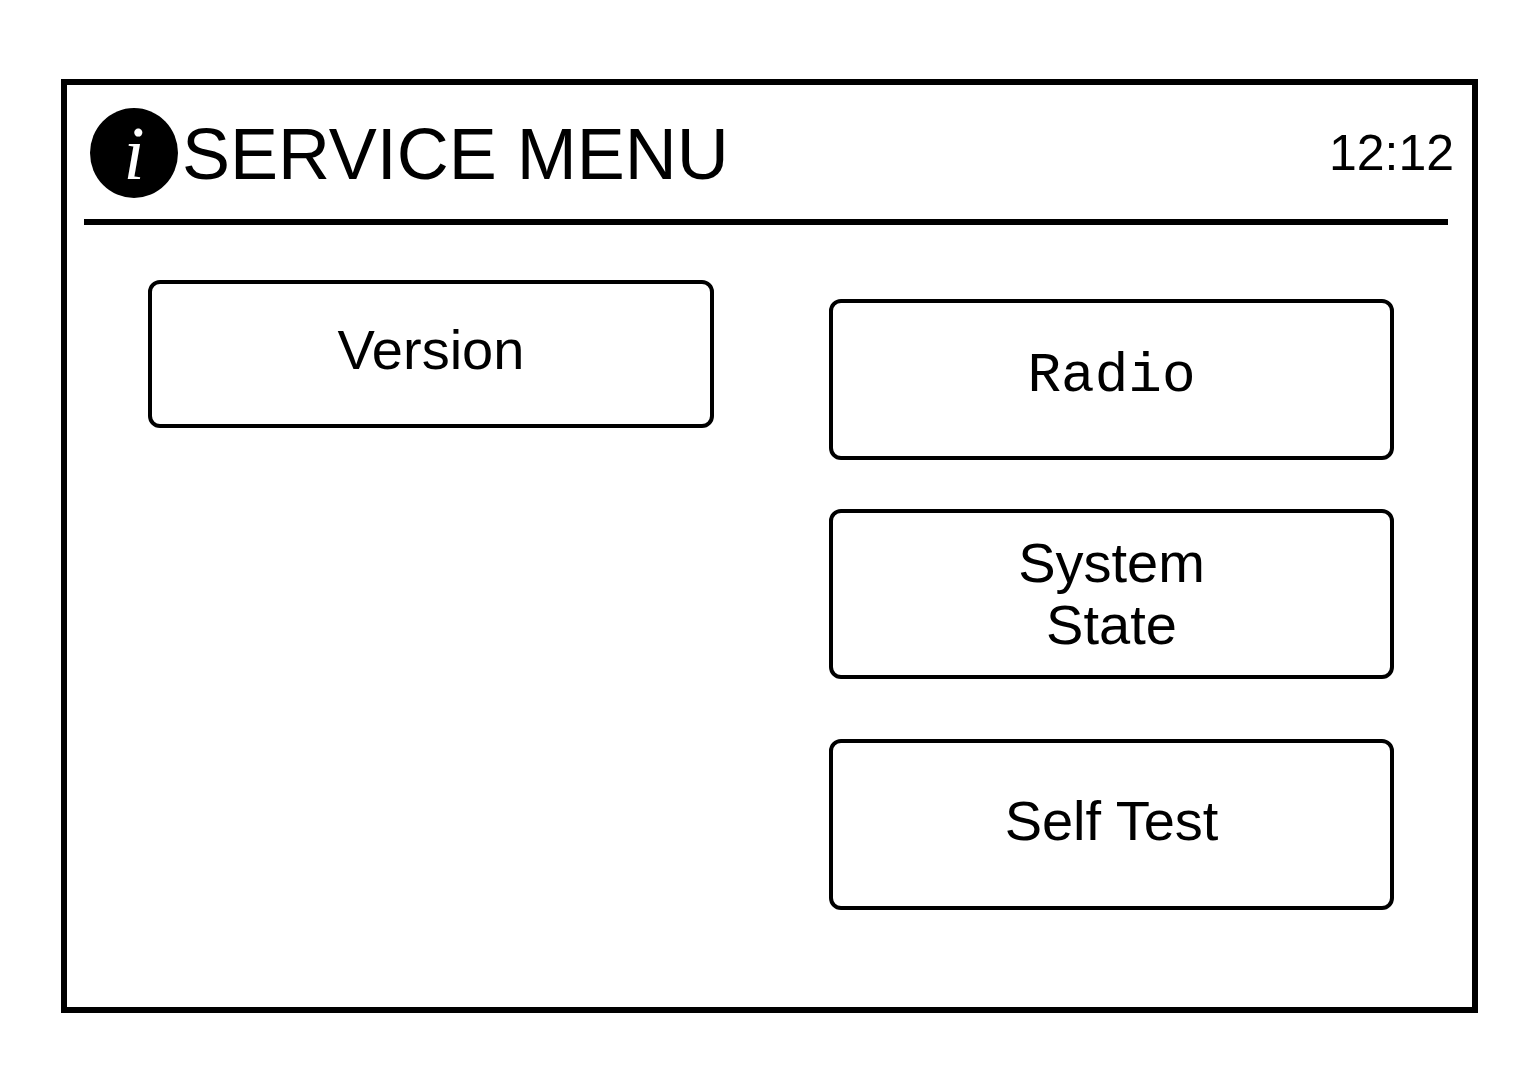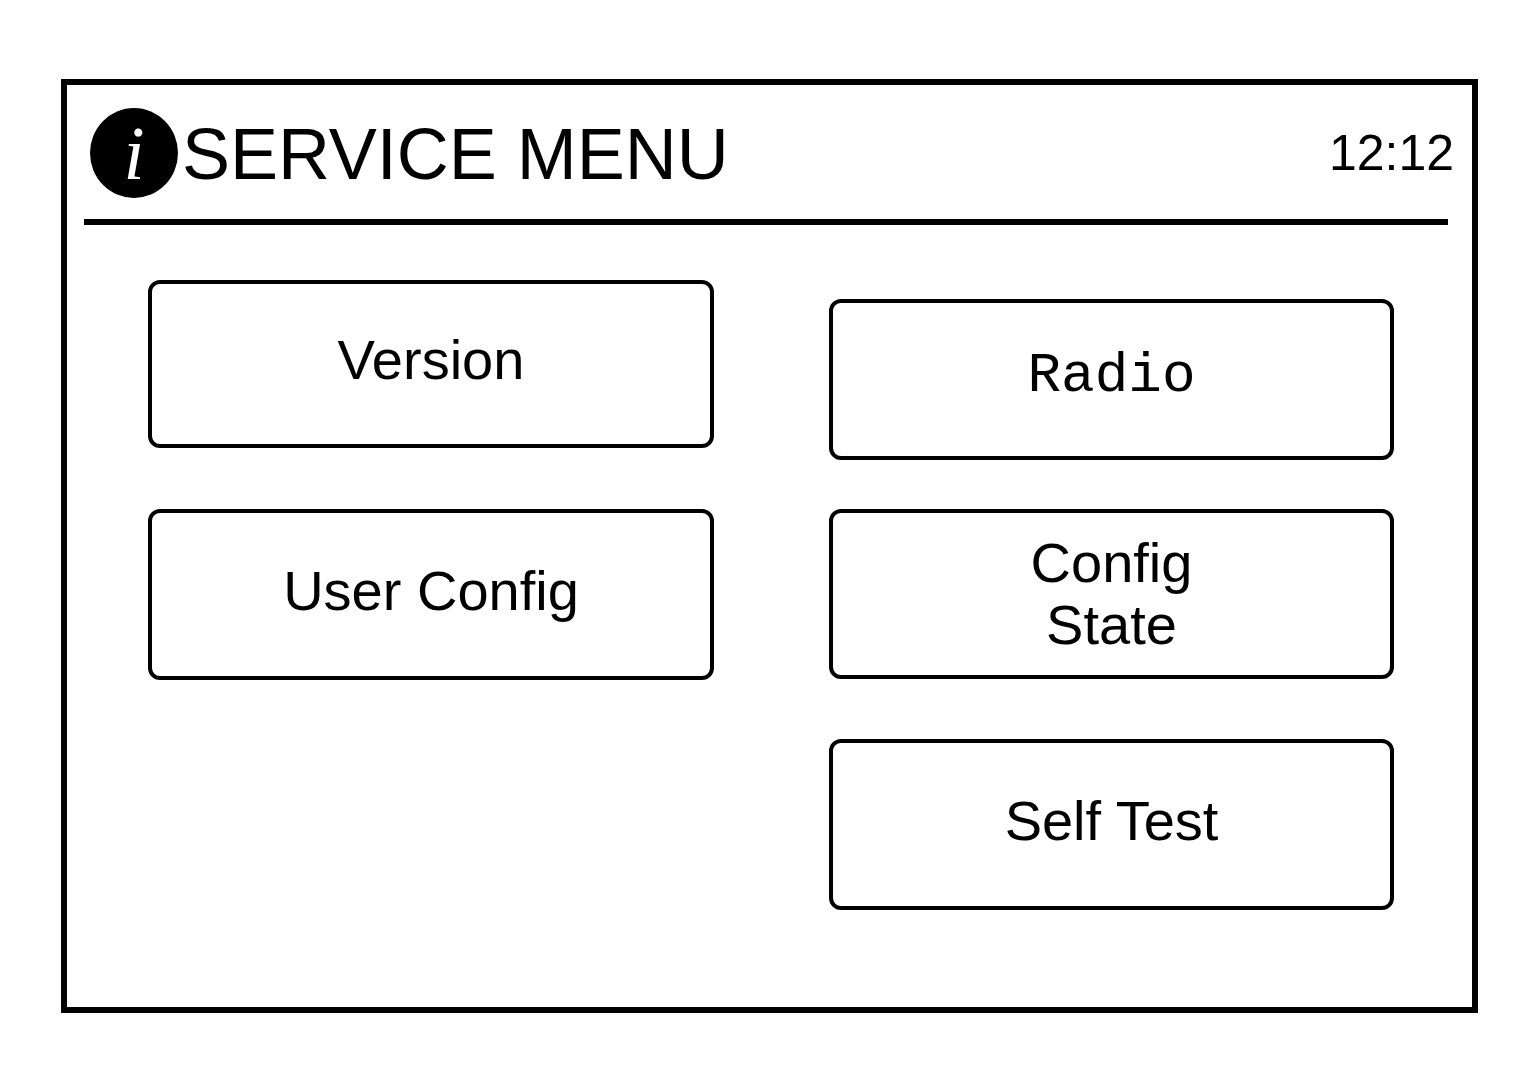--- a/index.html
+++ b/index.html
@@ -107,21 +107,21 @@
   
   .menu-button.one-line .btn-label {
     top: 50%;
     transform: translateY(-56%);
   }
   .menu-button.two-line .btn-label {
     top: 50%;
     transform: translateY(-50%);
   }
 
-  #btn-version     { left: 81px;  top: 195px; width: 566px; height: 168px; }
+  #btn-version     { left: 81px;  top: 195px; width: 566px; height: 148px; }
   #btn-user-config { left: 81px;  top: 424px; width: 566px; height: 171px; }
   #btn-radio       { left: 762px; top: 214px; width: 565px; height: 161px; font-family: Liberation Mono, monospace; }
   #btn-system-state{ left: 762px; top: 424px; width: 565px; height: 170px; }
   #btn-self-test   { left: 762px; top: 654px; width: 565px; height: 171px; }
 </style>
 </head>
 <body>
 
 <div id="screen-frame">
 
@@ -136,30 +136,27 @@
     <div id="clock">12:12</div>
 
   </div>
 
   <div id="header-divider"></div>
 
   <div class="menu-button one-line" id="btn-version">
     <span class="btn-label">Version</span>
   </div>
 
-  <div class="menu-button one-line" id="btn-user-config">
-    <span class="btn-label">User Config</span>
-  </div>
 
   <div class="menu-button one-line" id="btn-radio">
     <span class="btn-label">Radio</span>
   </div>
 
   <div class="menu-button two-line" id="btn-system-state">
-    <span class="btn-label">Config
+    <span class="btn-label">System
 State</span>
   </div>
 
   <div class="menu-button one-line" id="btn-self-test">
     <span class="btn-label">Self Test</span>
   </div>
 
 </div>
 
 </body></html>

